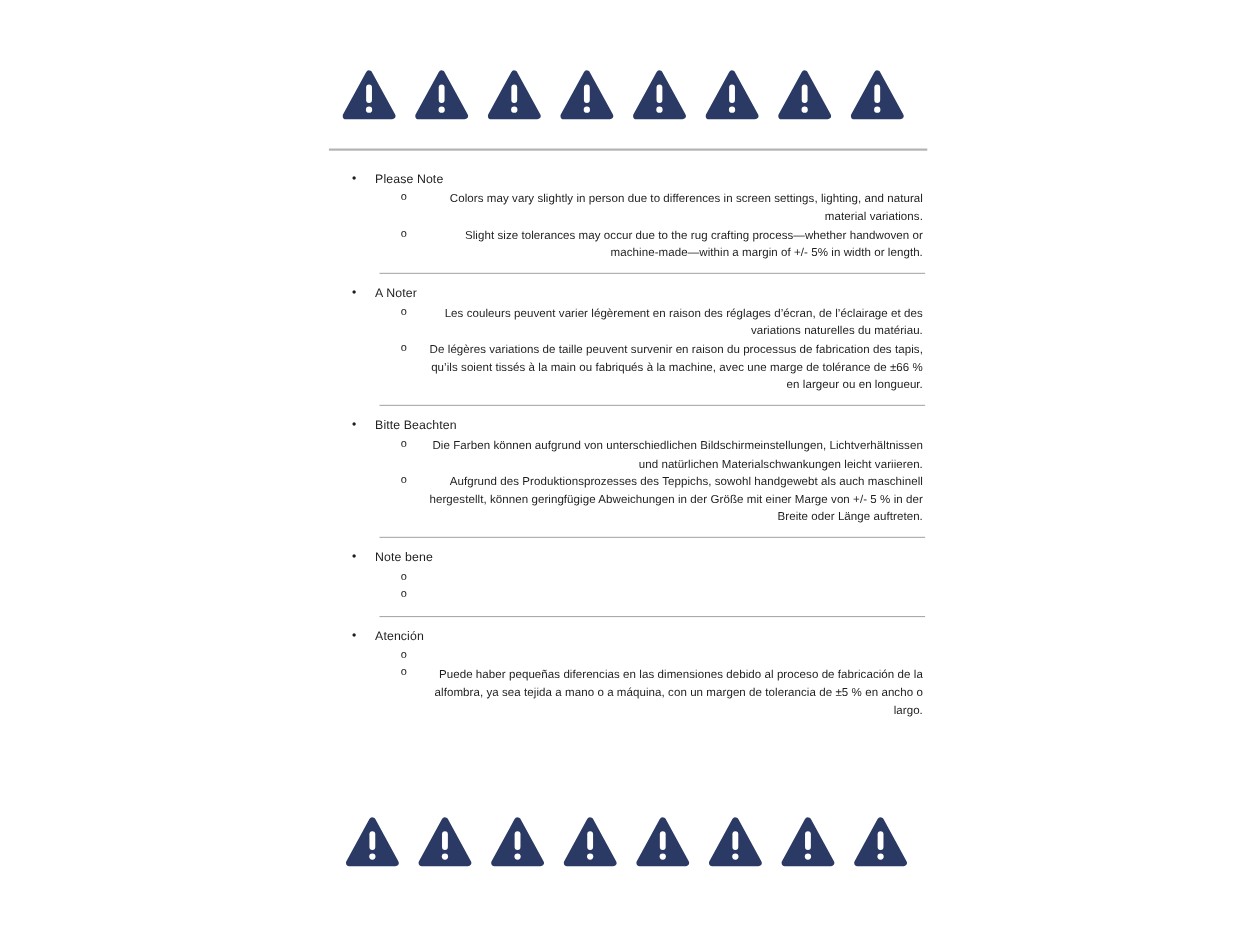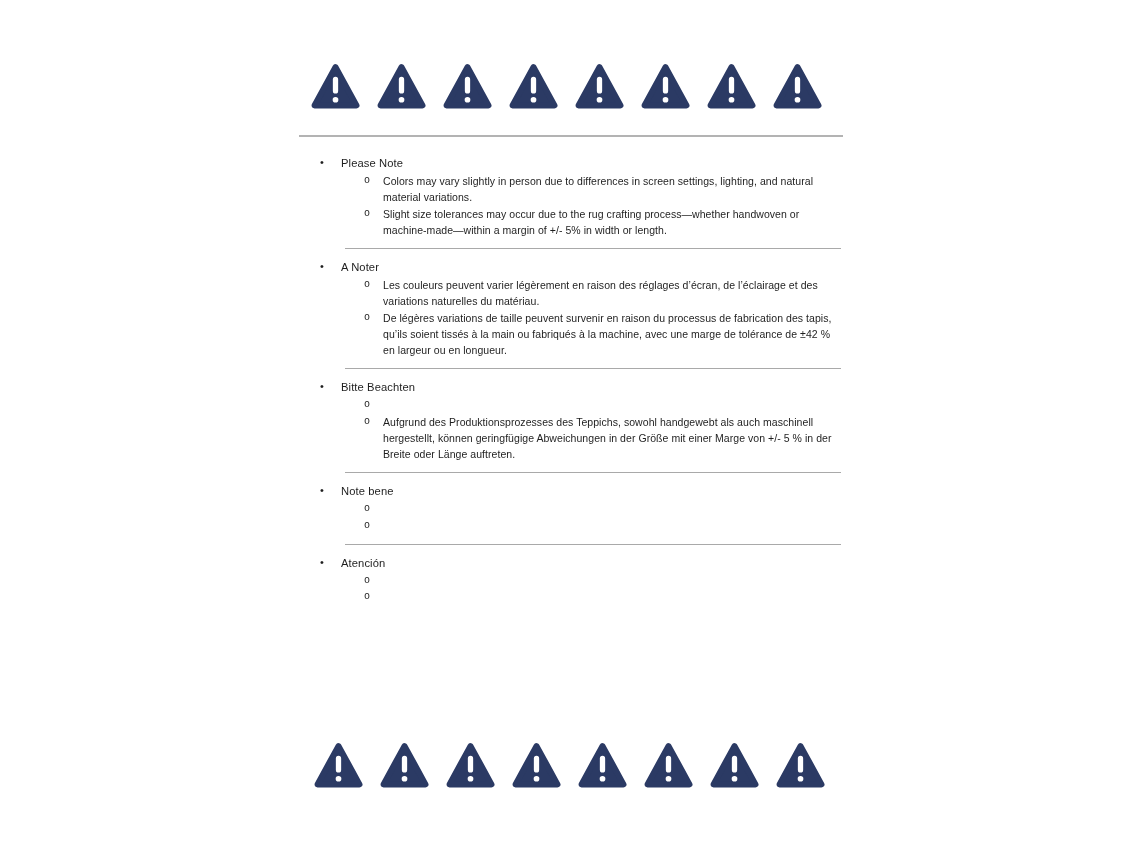--- a/index.html
+++ b/index.html
@@ -76,20 +76,21 @@
     margin-left: 65px;
     font-size: 10px;
     line-height: 16.2px;
     font-family: "Liberation Mono", monospace;
   }
   .item-text {
     width: 456px;
     font-size: 10.5px;
     line-height: 16.2px;
     letter-spacing: 0.05px;
+    text-align: right;
   }
 
   .section-divider {
     margin: 10px 0 10px 46px;
     width: 496px;
     height: 1px;
     background: var(--divider-color);
     border: none;
   }
   .note-section:last-child .section-divider { display: none; }
@@ -168,35 +169,36 @@
       <span class="section-heading">A Noter</span>
     </div>
     <ul class="section-items">
 
     <li class="item-row">
         <span class="item-marker">o</span>
         <span class="item-text">Les couleurs peuvent varier légèrement en raison des réglages d’écran, de l’éclairage et des variations naturelles du matériau.</span>
       </li>
         <li class="item-row">
         <span class="item-marker">o</span>
-        <span class="item-text">De légères variations de taille peuvent survenir en raison du processus de fabrication des tapis, qu’ils soient tissés à la main ou fabriqués à la machine, avec une marge de tolérance de ±42 % en largeur ou en longueur.</span>
+        <span class="item-text">De légères variations de taille peuvent survenir en raison du processus de fabrication des tapis, qu’ils soient tissés à la main ou fabriqués à la machine, avec une marge de tolérance de ±66 % en largeur ou en longueur.</span>
       </li>
       </ul>
     <div class="section-divider"></div>
   </li>
 
   <li class="note-section">
     <div class="heading-row">
       <span class="lvl1-bullet"><span>•</span></span>
       <span class="section-heading">Bitte Beachten</span>
     </div>
     <ul class="section-items">
 
     <li class="item-row">
         <span class="item-marker">o</span>
+        <span class="item-text">Die Farben können aufgrund von unterschiedlichen Bildschirmeinstellungen, Lichtverhältnissen und natürlichen Materialschwankungen leicht variieren.</span>
       </li>
         <li class="item-row">
         <span class="item-marker">o</span>
         <span class="item-text">Aufgrund des Produktionsprozesses des Teppichs, sowohl handgewebt als auch maschinell hergestellt, können geringfügige Abweichungen in der Größe mit einer Marge von +/- 5 % in der Breite oder Länge auftreten.</span>
       </li>
       </ul>
     <div class="section-divider"></div>
   </li>
 
   <li class="note-section">
@@ -221,20 +223,21 @@
       <span class="lvl1-bullet"><span>•</span></span>
       <span class="section-heading">Atención</span>
     </div>
     <ul class="section-items">
 
     <li class="item-row">
         <span class="item-marker">o</span>
       </li>
         <li class="item-row">
         <span class="item-marker">o</span>
+        <span class="item-text">Puede haber pequeñas diferencias en las dimensiones debido al proceso de fabricación de la alfombra, ya sea tejida a mano o a máquina, con un margen de tolerancia de ±5 % en ancho o largo.</span>
       </li>
       </ul>
 
   </li>
 </ul>
 
 <div class="warning-row bottom">
   <svg class="warning-triangle" viewBox="0 0 48 50" xmlns="http://www.w3.org/2000/svg" aria-hidden="true">
     <path d="M24 5 L44.5 42.5 H3.5 Z" fill="currentColor" stroke="currentColor" stroke-width="6" stroke-linejoin="round"></path>
     <rect x="21.4" y="14.5" width="5.2" height="16.5" rx="2.6" fill="#ffffff"></rect>

